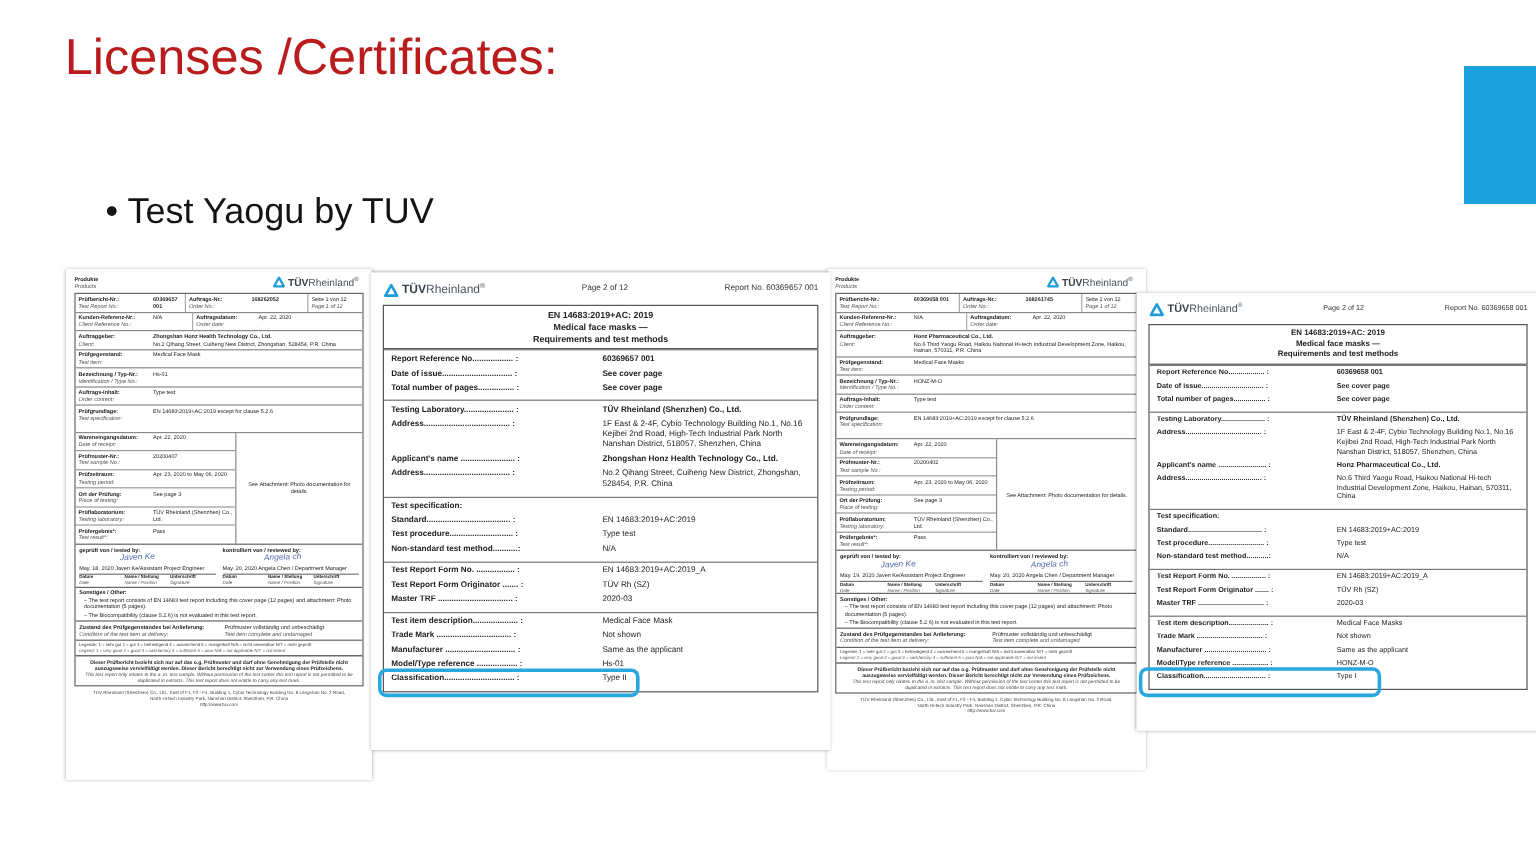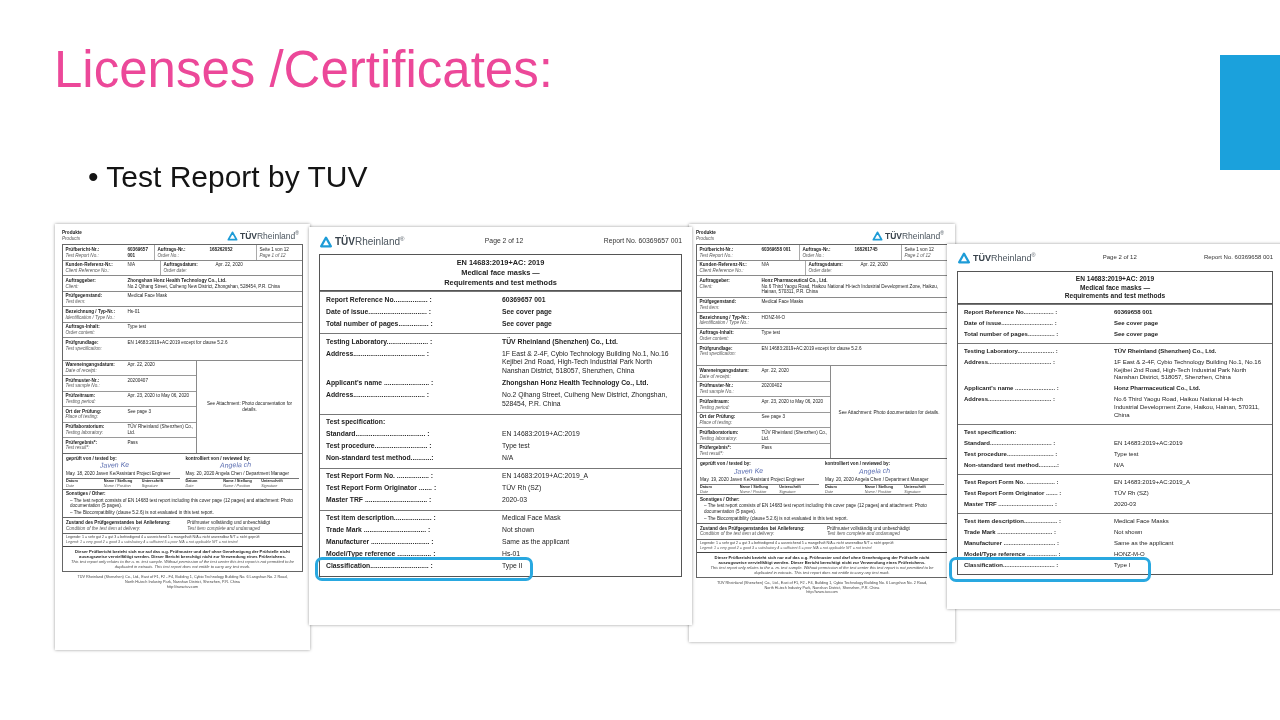--- a/index.html
+++ b/index.html
@@ -1,18 +1,18 @@
 <!DOCTYPE html>
 <html><head>
 <meta charset="utf-8">
 <style>
   html,body{margin:0;padding:0;background:#888;}
   .slide{position:relative;width:1280px;height:720px;background:#ffffff;overflow:hidden;
          font-family:"Liberation Sans",sans-serif;color:#222;}
-  .title{position:absolute;left:54px;top:40px;font-size:51px;letter-spacing:0;color:#ec4899;}
+  .title{position:absolute;left:54px;top:24px;font-size:42px;letter-spacing:0;color:#b91c1c;}
   .corner{position:absolute;left:1220px;top:55px;width:60px;height:115px;background:#1ba1dc;}
   .bullet{position:absolute;left:88px;top:160px;font-size:30px;color:#141414;}
 
   
   .doc{position:absolute;background:#fff;box-shadow:0 0 3px rgba(0,0,0,.4);color:#232323;}
   .cover-1{left:55px;top:224px;width:241px;height:414px;}
   .cover-2{left:689px;top:224px;width:252px;height:406px;}
   .page-1{left:309px;top:227px;width:363px;height:382px;}
   .page-2{left:947px;top:244px;width:316px;height:349px;}
   [data-repeat]{display:contents;}
@@ -90,21 +90,21 @@
   .page-2 .p2-page,.page-2 .p2-rep{font-size:6px;}
   .page-2 .tuvlogo{font-size:9px;}
   .page-2 .hl{width:196px;left:-9px;height:19px;}
 </style>
 </head>
 <body>
 
 <div class="slide">
   <div class="title">Licenses /Certificates:</div>
   <div class="corner"></div>
-  <div class="bullet">• Test Report by TUV</div>
+  <div class="bullet">• Test Yaogu by TUV</div>
 
   
   <div data-repeat="covers">
     
   
       <div class="doc cover cover-1">
         <div class="cov-head">
           <div>
             <div class="lde">Produkte</div>
             <div class="len">Products</div>

